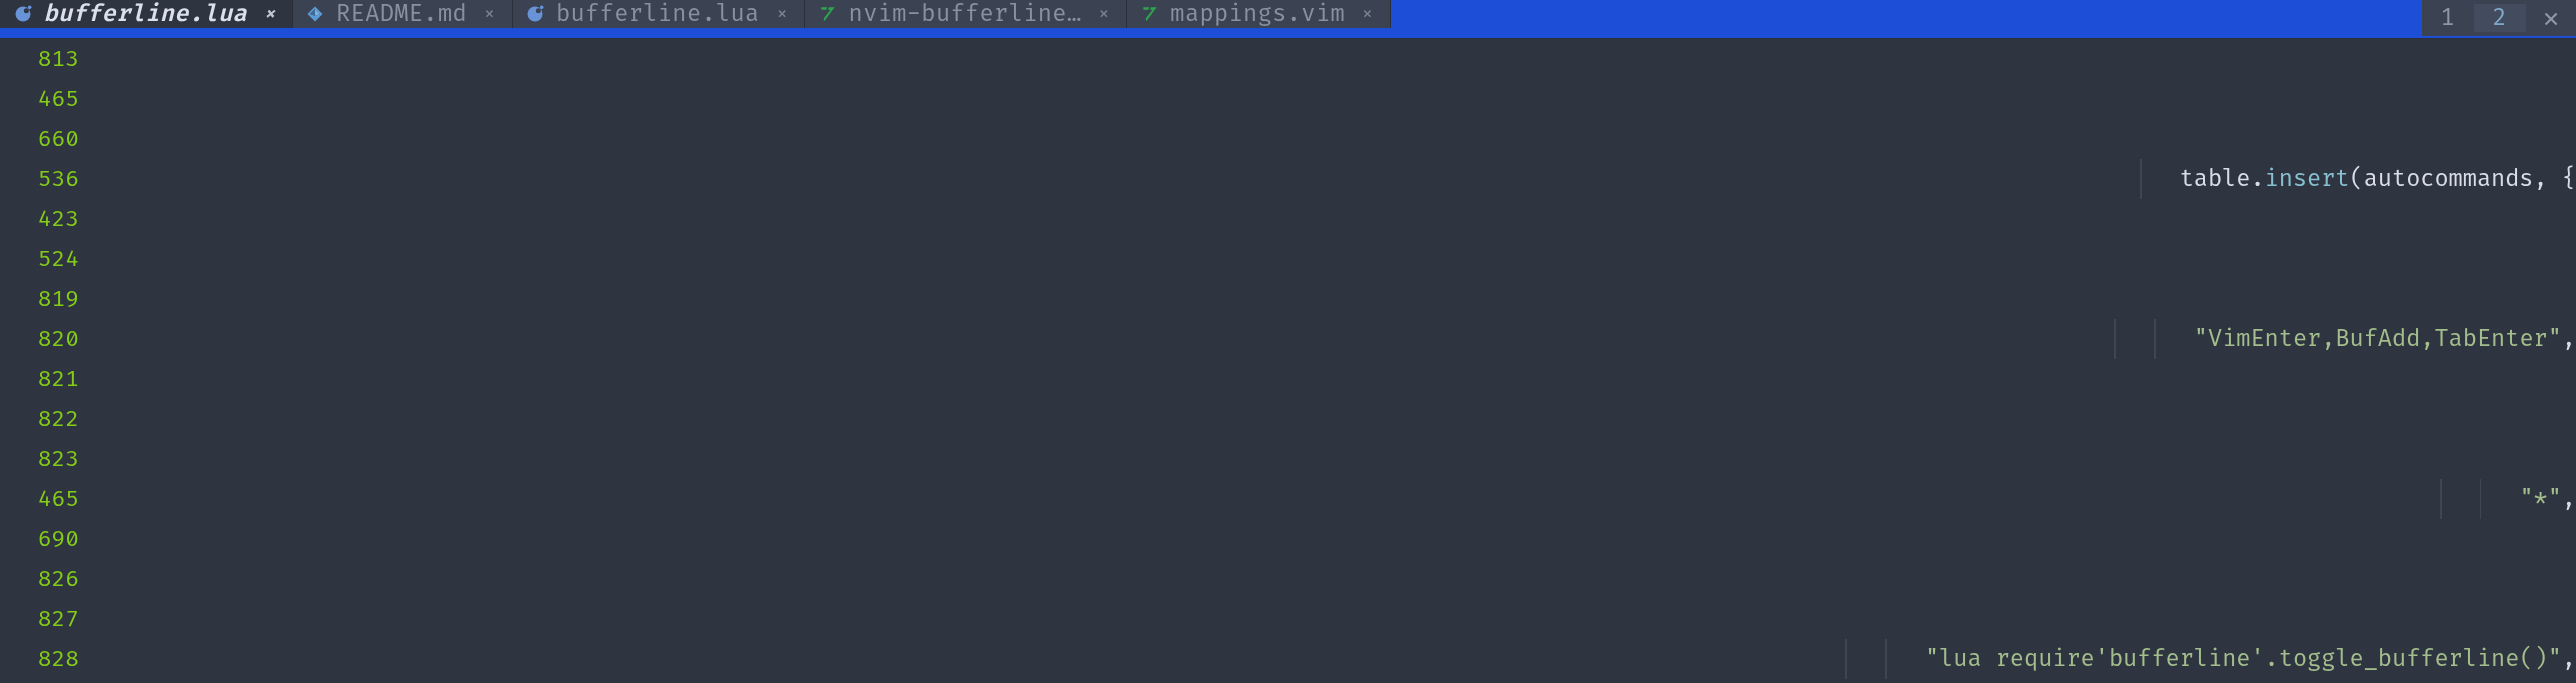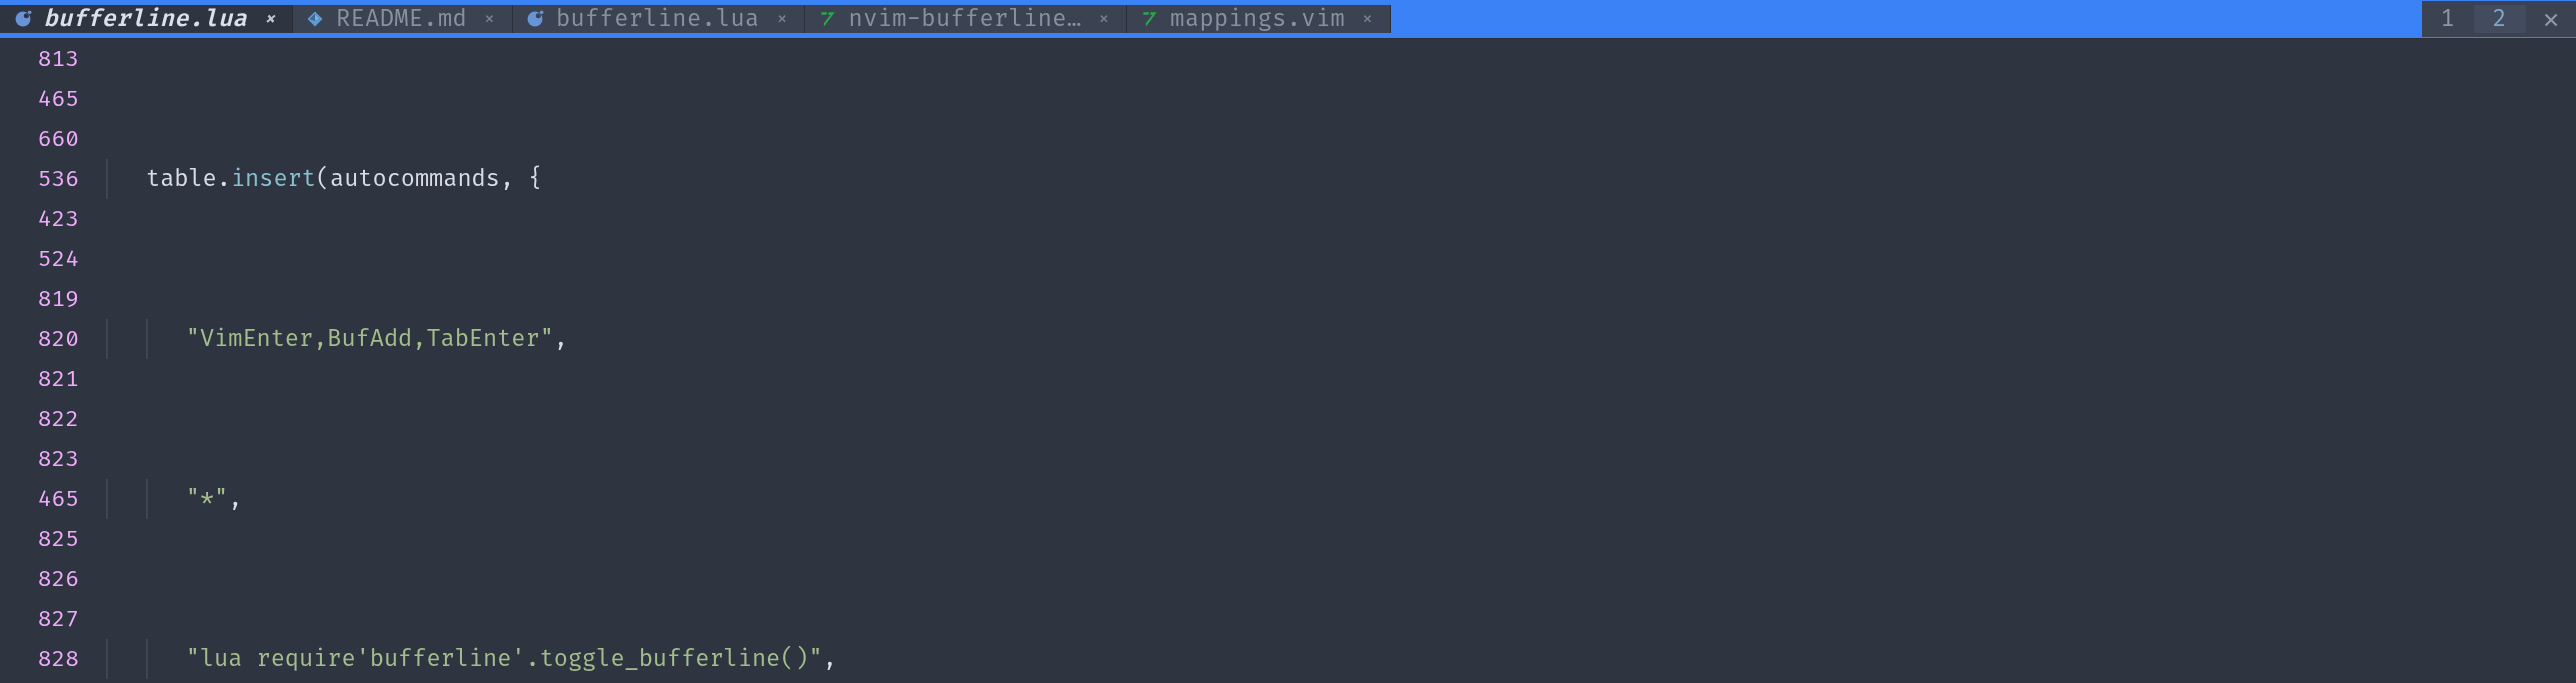--- a/index.html
+++ b/index.html
@@ -7,23 +7,23 @@
   width: 2576px;
   height: 683px;
   background: #2e3440;
   font-family: "Fira Code", "JetBrains Mono", Consolas, monospace;
   font-size: 23px;
   overflow: hidden;
   color: #d8dee9;
 }
 .tabbar {
   display: flex;
-  align-items: center;
+  align-items: flex-start;
   height: 39px;
-  background: #3b82f6;
+  background: #1d4ed8;
   border-bottom: 0.9px solid #2a2f3a;
 }
 .tab {
   display: flex;
   align-items: center;
   padding: 0 16px 0 12.6px;
   gap: 10.8px;
   color: #88929f;
   background: #3b4252;
   border-right: 0.9px solid #2a2f3a;
@@ -69,29 +69,30 @@
 
 .editor {
   display: flex;
   height: calc(683px - 39px);
   line-height: 40px;
 }
 .gutter {
   width: 99px;
   text-align: right;
   padding-right: 20px;
-  color: #f0abfc;
+  color: #84cc16;
   user-select: none;
   font-size: 22.4px;
 }
 .gutter .ln { height: 40px; }
 .code {
   flex: 1;
   white-space: pre;
   padding-left: 7.2px;
+  text-align: right;
 }
 .code .row { height: 40px; position: relative; }
 
 
 .ig {
   display: inline-block;
   width: 1.8px;
   height: 40px;
   background: #3e4656;
   vertical-align: top;
@@ -190,21 +191,21 @@
     <div class="ln">660</div>
     <div class="ln">536</div>
     <div class="ln">423</div>
     <div class="ln">524</div>
     <div class="ln">819</div>
     <div class="ln">820</div>
     <div class="ln">821</div>
     <div class="ln">822</div>
     <div class="ln">823</div>
     <div class="ln">465</div>
-    <div class="ln">825</div>
+    <div class="ln">690</div>
     <div class="ln">826</div>
     <div class="ln">827</div>
     <div class="ln">828</div>
   </div>
 
   <div class="code">
     
     <div class="row"><span class="ig first"></span><span class="t-ident">table</span><span class="t-punc">.</span><span class="t-func">insert</span><span class="t-punc">(</span><span class="t-param">autocommands</span><span class="t-punc">, {</span></div>
     
     <div class="row"><span class="ig first"></span><span class="ig"></span><span class="t-str">"VimEnter,BufAdd,TabEnter"</span><span class="t-punc">,</span></div>

